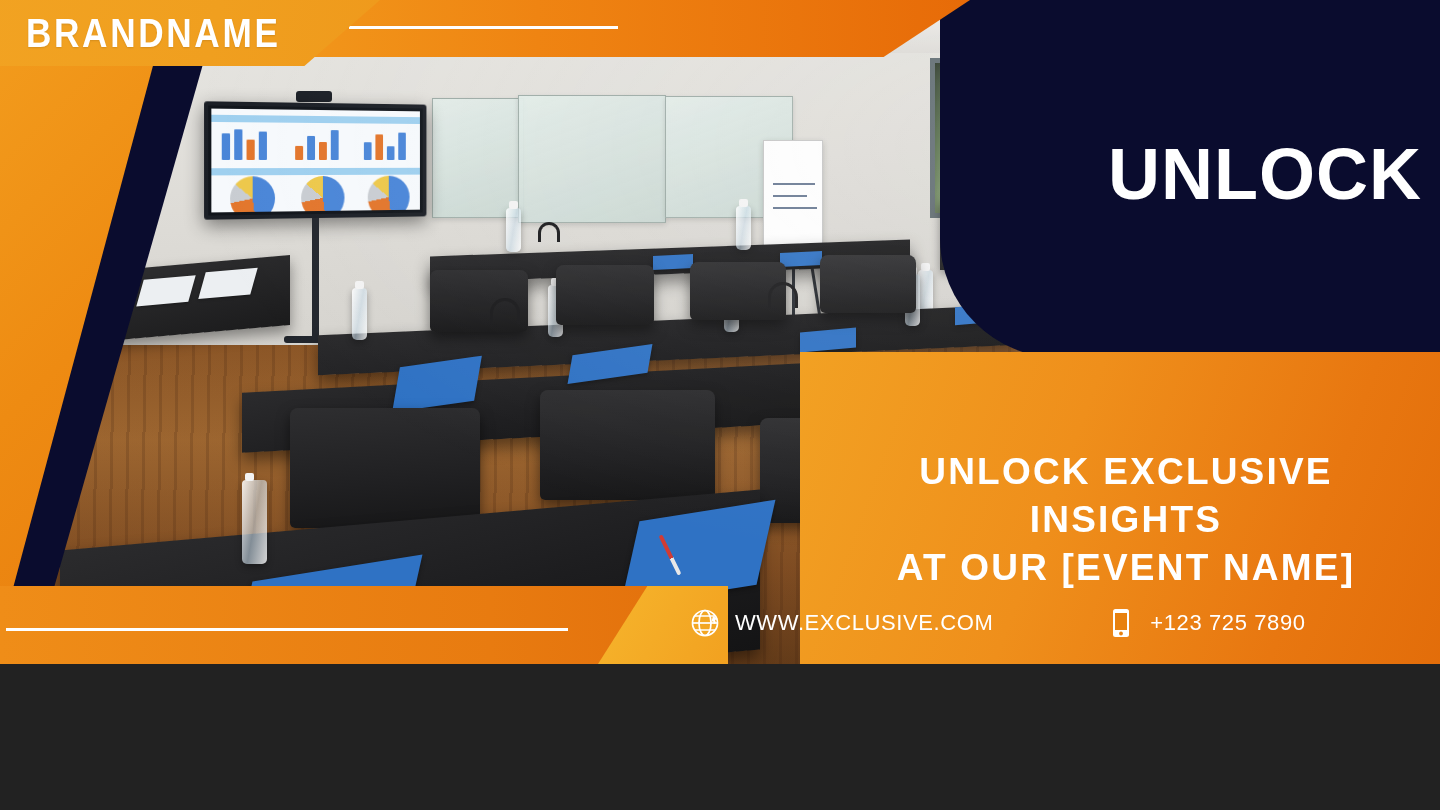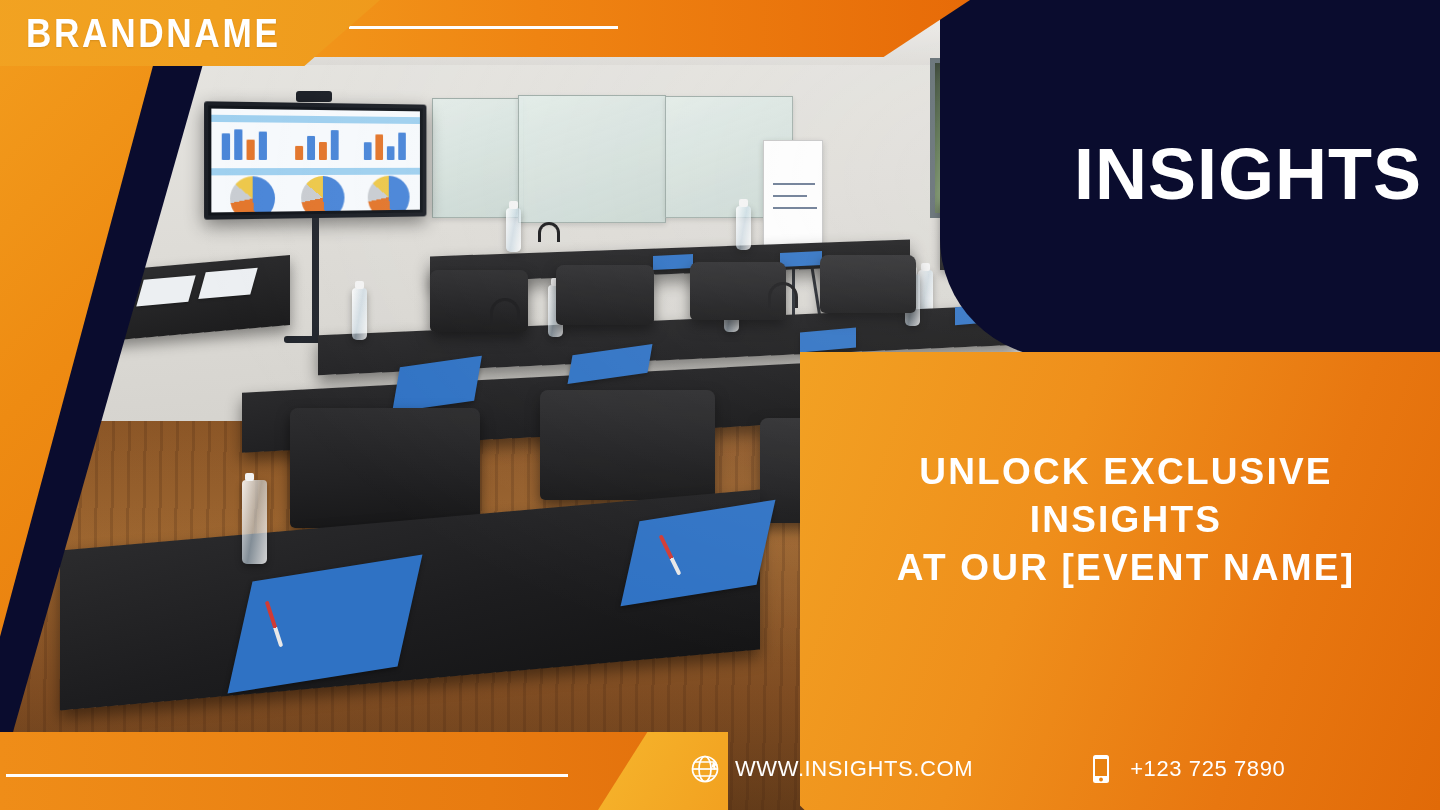--- a/index.html
+++ b/index.html
@@ -1,20 +1,20 @@
 <!DOCTYPE html>
 <html><head>
 <meta charset="utf-8">
 <title>Meeting Invitation</title>
 <style>
   * { margin:0; padding:0; box-sizing:border-box; }
   html,body{ background:#222; }
   .poster{
     position:relative;
-    width:1440px; height:810px;
+    width:1440px; height:664px;
     overflow:hidden;
     font-family:"Liberation Sans", sans-serif;
     background:#1b1b1b;
   }
 
   
   .photo{ position:absolute; inset:0; overflow:hidden; }
   .ph-wall{
     position:absolute; left:0; top:0; width:100%; height:57%;
     background:linear-gradient(175deg,#e8e7e3 0%,#dedcd7 45%,#cfcdc8 100%);
@@ -364,41 +364,41 @@
 
   <div class="shape brand-banner">
     <div class="brand-text">BRANDNAME</div>
   </div>
 
   <div class="shape bottom-bar"></div>
   <div class="shape bottom-wedge"></div>
   <div class="shape bottom-rule"></div>
 
   <div class="title">
-    <span>INSIGHTS</span>
+    <span>UNLOCK</span>
   </div>
 
   <div class="tagline">
     <span>UNLOCK EXCLUSIVE INSIGHTS</span>
     <span class="l2">AT OUR  [EVENT NAME]</span>
   </div>
 
 
   <div class="contacts">
 
     <div class="contact">
       <svg class="ico" viewBox="0 0 32 32">
         <circle cx="15" cy="16" r="12.5" fill="none" stroke="#fff" stroke-width="1.7"></circle>
         <ellipse cx="15" cy="16" rx="6" ry="12.5" fill="none" stroke="#fff" stroke-width="1.7"></ellipse>
         <line x1="2.5" y1="16" x2="27.5" y2="16" stroke="#fff" stroke-width="1.7"></line>
         <line x1="5" y1="9" x2="25" y2="9" stroke="#fff" stroke-width="1.5"></line>
         <line x1="5" y1="23" x2="25" y2="23" stroke="#fff" stroke-width="1.5"></line>
         <path d="M23 9 l5 3 -3 1 1 3 -2 1 -1-3 -2 2z" fill="#fff"></path>
       </svg>
-      <span>WWW.INSIGHTS.COM</span>
+      <span>WWW.EXCLUSIVE.COM</span>
     </div>
 
     <div class="contact">
       <svg class="ico" viewBox="0 0 32 32">
         <rect x="8" y="2" width="16" height="28" rx="2.5" fill="#fff"></rect>
         <rect x="10" y="6" width="12" height="17" fill="#e8810f"></rect>
         <circle cx="16" cy="26.5" r="1.9" fill="#e8810f"></circle>
       </svg>
       <span>+123 725 7890</span>
     </div>

